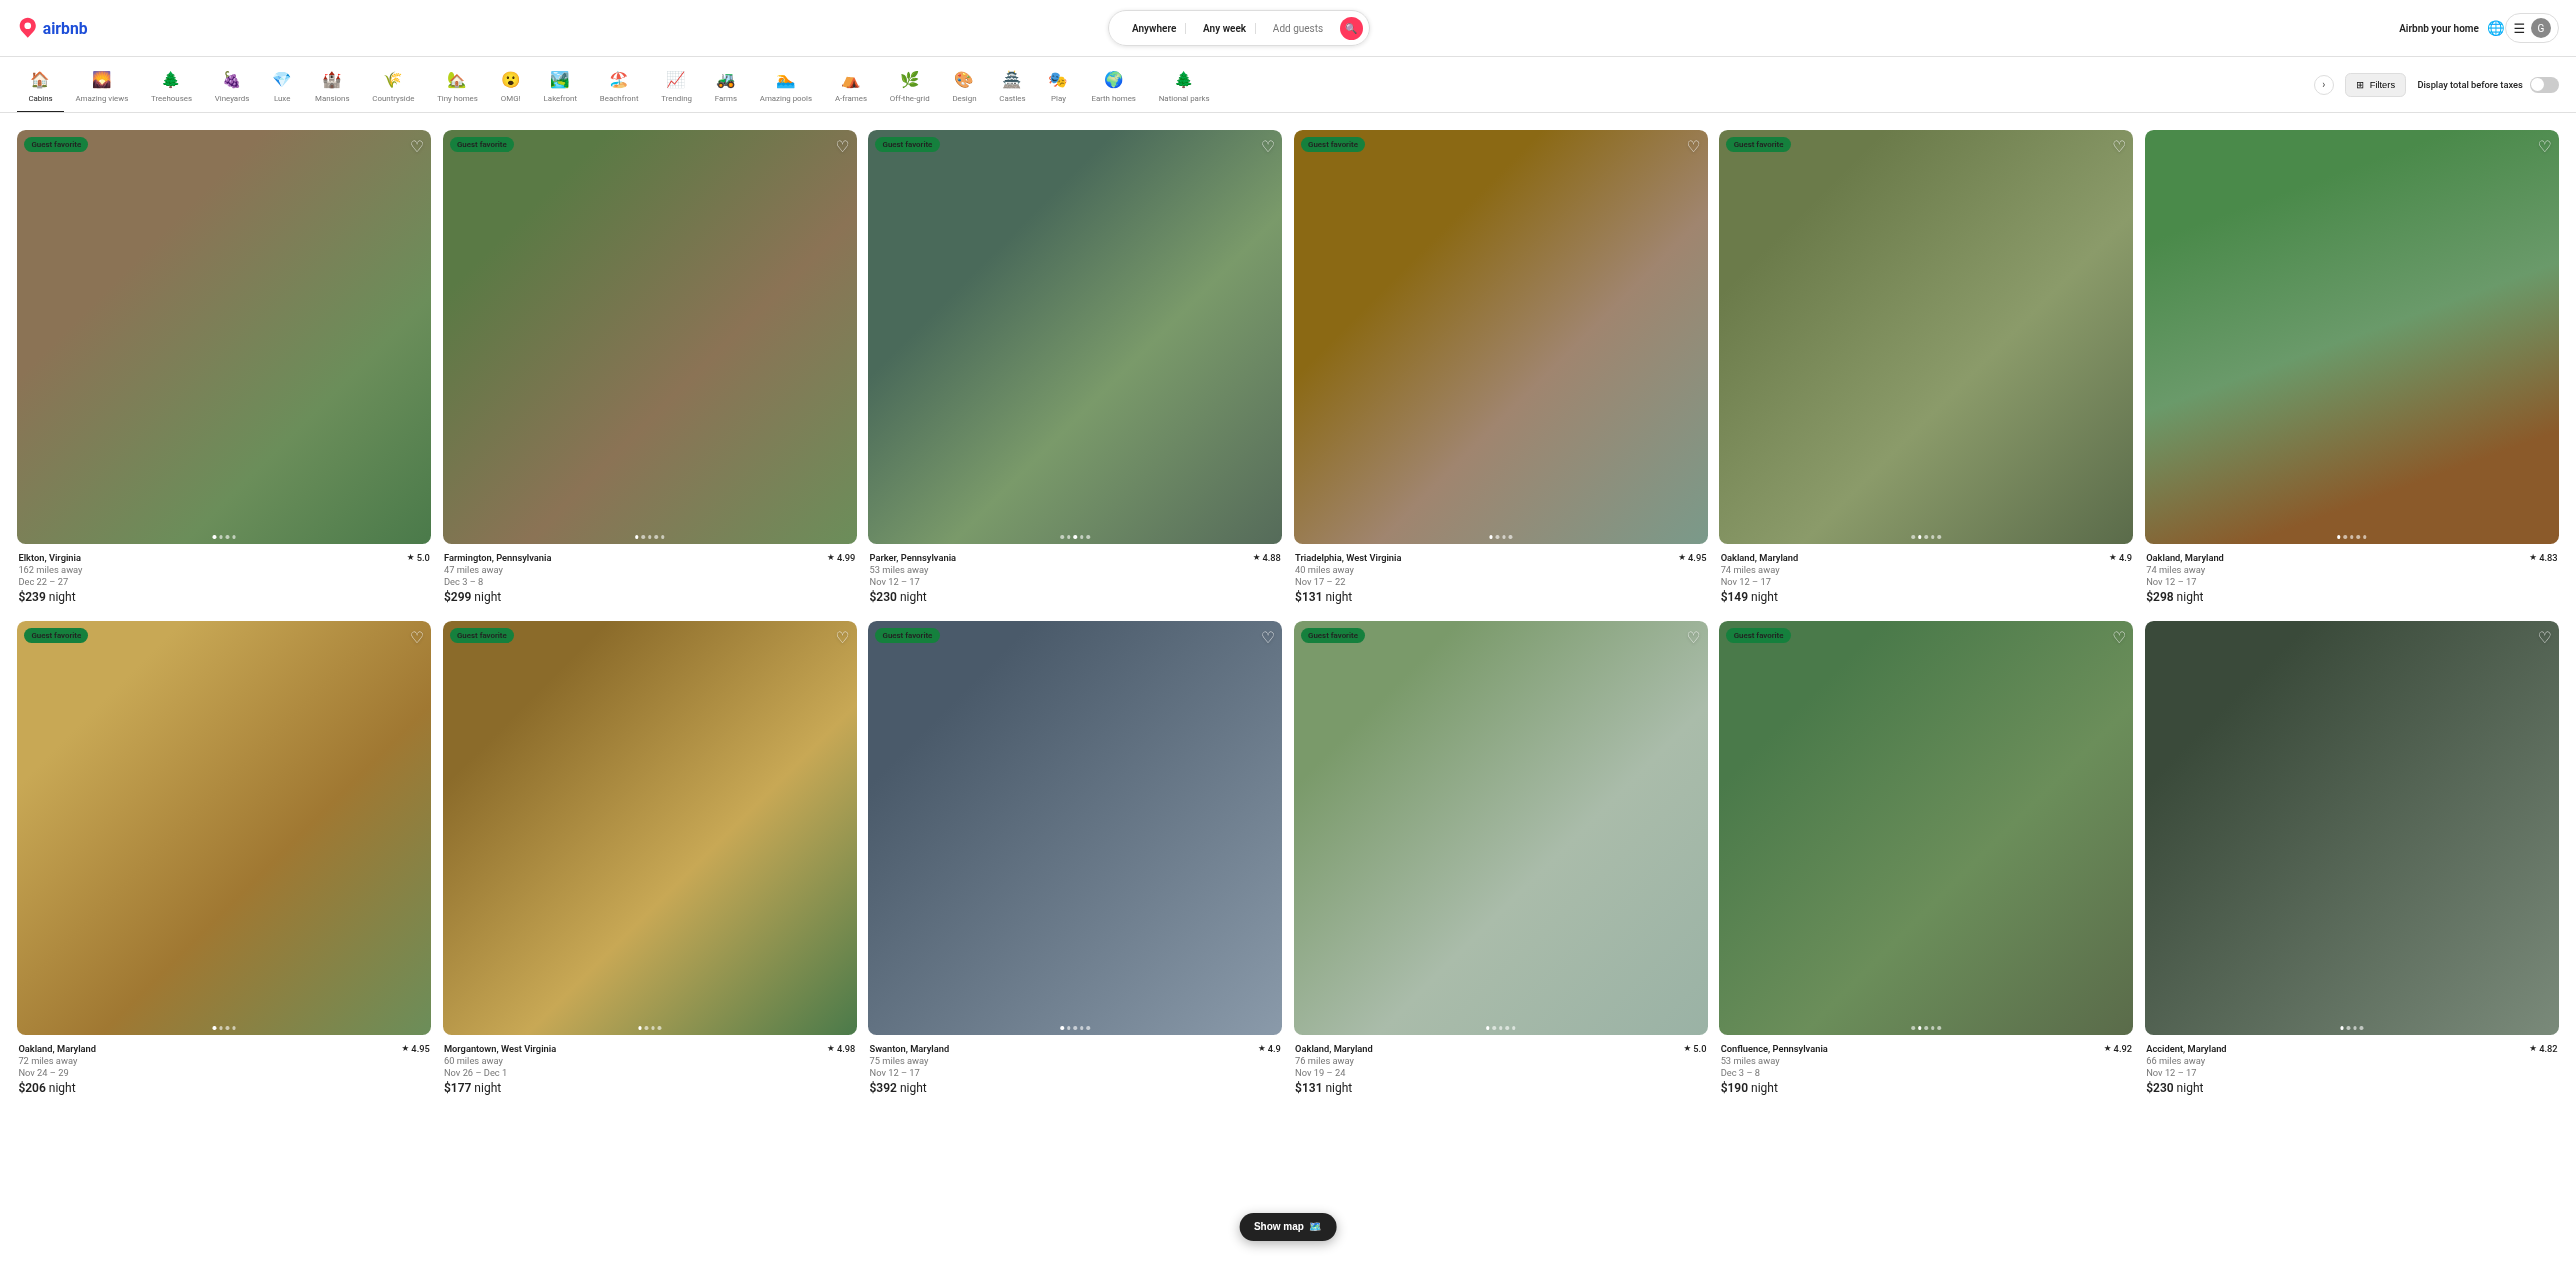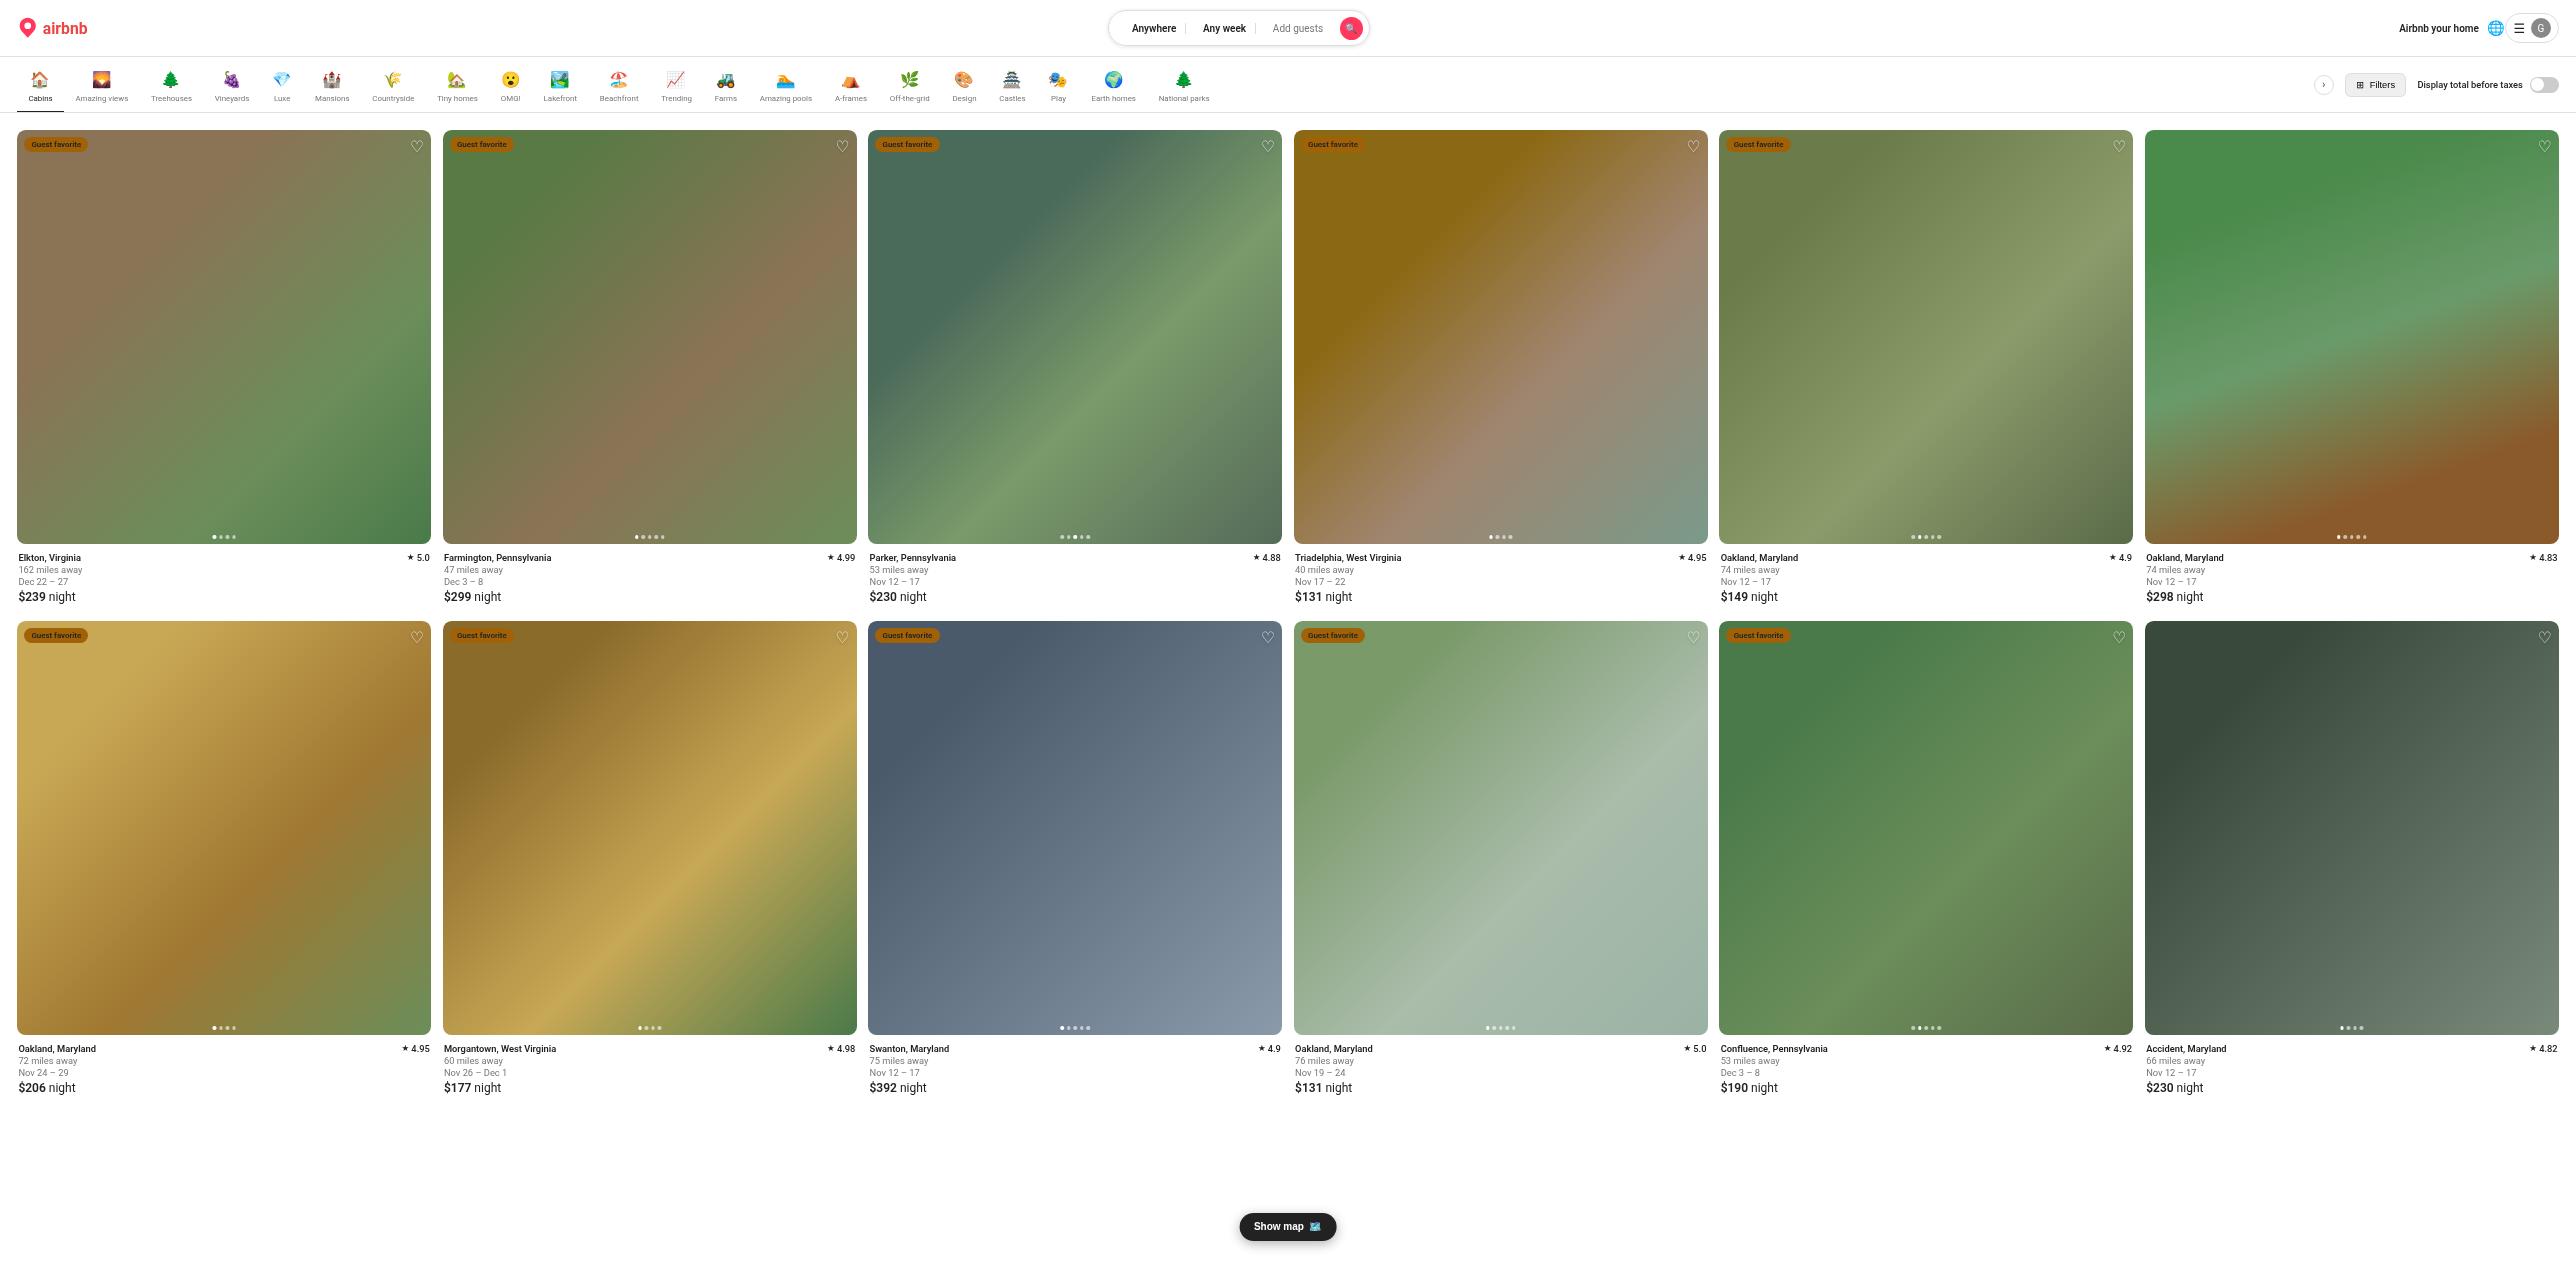--- a/index.html
+++ b/index.html
@@ -14,21 +14,21 @@
       border-bottom: 0.7px solid #e0e0e0;
       position: sticky;
       top: 0;
       background: #fff;
       z-index: 100;
     }
     .logo {
       display: flex;
       align-items: center;
       gap: 4.3px;
-      color: #ef4444;
+      color: #1d4ed8;
       font-weight: 700;
       font-size: 15.7px;
       cursor: pointer;
     }
     .logo svg { width: 21.5px; height: 21.5px; }
 
     .search-bar {
       display: flex;
       align-items: center;
       border: 0.7px solid #ddd;
@@ -206,21 +206,21 @@
     }
     
     .listing-img-sim {
       width: 100%; height: 100%;
       transition: transform 0.3s;
     }
 
     .guest-favorite-badge {
       position: absolute;
       top: 7.2px; left: 7.2px;
-      background: #a16207;
+      background: #15803d;
       border-radius: 14.3px;
       padding: 2.9px 7.2px;
       font-size: 7.9px;
       font-weight: 600;
       z-index: 2;
     }
     .wishlist-btn {
       position: absolute;
       top: 7.2px; right: 7.2px;
       background: none;

